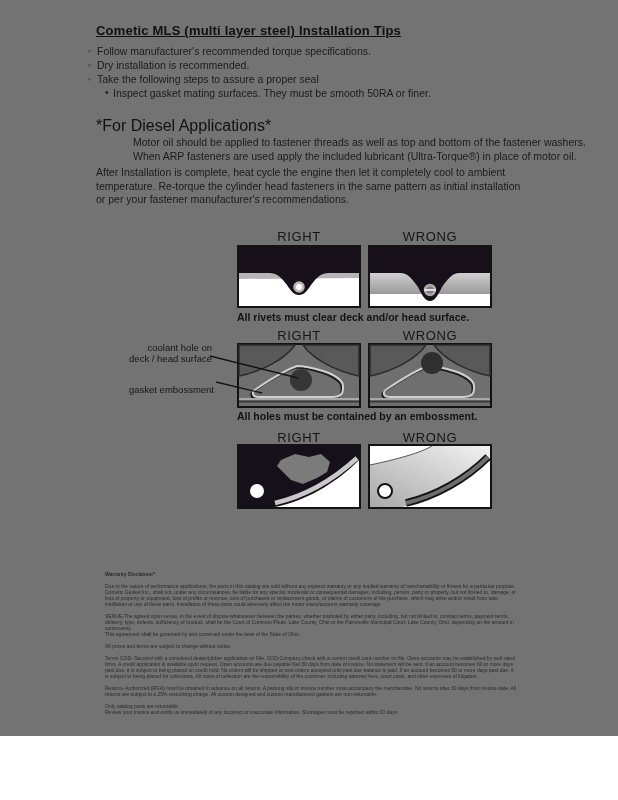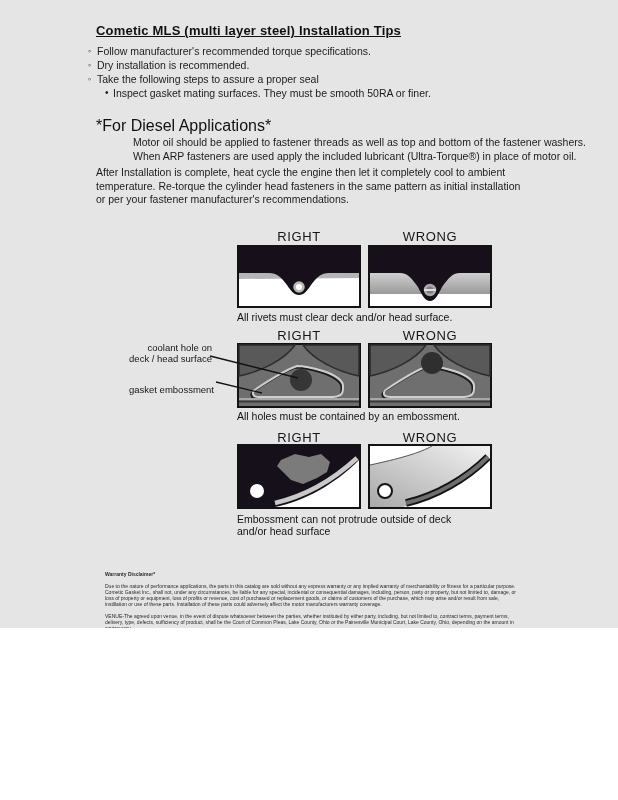--- a/index.html
+++ b/index.html
@@ -1,17 +1,17 @@
 <!DOCTYPE html>
 <html><head>
 <meta charset="utf-8">
 <style>
   html,body { margin:0; padding:0; background:#ffffff; }
   #page {
-    position:relative; width:618px; height:628px; background:#e5e5e5;
+    position:relative; width:618px; height:736px; background:#737373;
     font-family:"Liberation Sans","DejaVu Sans",sans-serif; color:#1b1b1b;
     overflow:hidden;
   }
   .abs { position:absolute; }
   .title {
     left:96px; top:23px; font-size:13px; font-weight:bold;
     text-decoration:underline; letter-spacing:0.2px; color:#111;
   }
   .bullets { left:88px; top:44px; font-size:10.5px; line-height:14px; color:#1b1b1b; }
   .bullet-row { white-space:nowrap; }
@@ -20,21 +20,21 @@
   .diesel-heading { left:96px; top:117px; font-size:16px; font-weight:normal; color:#111; }
   .para { left:96px; font-size:10.5px; line-height:13.5px; white-space:pre-line; width:480px; color:#1b1b1b; }
   .p1 { top:136px;margin-left:37px; }
   .p2 { top:166px; }
   .p3 { top:207px; }
   .dlabel {
     width:124px; text-align:center; font-size:13px; letter-spacing:0.6px;
     color:#151515; font-weight:500;
   }
   .panel { display:block; }
-  .caption { font-size:10.5px; font-weight:normal; color:#131313; white-space:pre-line; line-height:11.5px; }
+  .caption { font-size:10.5px; font-weight:bold; color:#131313; white-space:pre-line; line-height:11.5px; }
   .ann-label { font-size:9.5px; line-height:11px; text-align:right; color:#161616; white-space:pre-line; }
   .fineprint { left:105px; top:571px; width:412px; font-size:5px; line-height:6px; color:#2a2a2a; }
   .fineprint .fp-head { font-weight:bold; margin-bottom:6px; }
   .fineprint p { margin:0 0 6px 0; white-space:pre-line; }
   .docnum { left:388px; top:761px; font-size:11.5px; color:#222; letter-spacing:0.3px; }
 </style>
 </head>
 <body>
 
 <div id="page">
@@ -139,22 +139,20 @@
       </linearGradient>
     </defs>
     <rect x="1" y="1" width="122" height="63" fill="#ffffff" stroke="#131313" stroke-width="2"></rect>
     <path d="M2,21 C30,15 52,9 64,2 L122,2 L122,14 C98,39 66,57 34,63 L2,63 Z" fill="url(#band3)"></path>
     <path d="M2,21 C30,15 52,9 64,2" stroke="#555555" stroke-width="1" fill="none"></path>
     <path d="M38,59 C68,52 98,35 120,13" stroke="#141414" stroke-width="7.5" fill="none"></path>
     <path d="M38,59 C68,52 98,35 120,13" stroke="#6e6e6e" stroke-width="4" fill="none"></path>
     <circle cx="17" cy="47" r="7" fill="#ffffff" stroke="#141414" stroke-width="2"></circle>
   </svg>
 
-  <div class="abs caption" style="left:237px; top:514px;">Embossment can not protrude outside of deck
-and/or head surface</div>
 
   <div class="abs fineprint">
     <div class="fp-head">Warranty Disclaimer*</div>
     <p>Due to the nature of performance applications, the parts in this catalog are sold without any express warranty or any implied warranty of merchantability or fitness for a particular purpose.  Cometic Gasket Inc., shall not, under any circumstances, be liable for any special, incidental or consequential damages, including, person, party or property, but not limited to, damage, or loss of property or equipment, loss of profits or revenue, cost of purchased or replacement goods, or claims of customers of the purchase, which may arise and/or result from sale, instillation or use of these parts.  Installation of these parts could adversely affect the motor manufacturers warranty coverage.</p>
     <p>VENUE-The agreed upon venue, in the event of dispute whatsoever between the parties, whether instituted by either party, including, but not limited to, contract terms, payment terms, delivery, type, defects, sufficiency of product, shall be the Court of Common Pleas, Lake County, Ohio or the Painesville Municipal Court, Lake County, Ohio, depending on the amount in controversy.
 This agreement shall be governed by and construed under the laws of the State of Ohio.</p>
     <p>All prices and terms are subject to change without notice.</p>
     <p>Terms COD- Secured with a completed dealer/jobber application on File, COD-Company check with a current credit card number on file.  Open accounts may be established by well rated firms.  A credit application is available upon request.  Open accounts are due payable Net 30 days from date of invoice.  No statement will be sent.  If an account becomes 60 or more days past due, it is subject to being placed on credit hold.  No orders will be shipped or new orders accepted until past due balance is paid.  If an account becomes 90 or more days past due, it is subject to being placed for collections.  All costs of collection are the responsibility of the customer, including attorney fees, court costs, and other expenses of litigation.</p>
     <p>Returns- Authorized (RGA) must be obtained in advance on all returns.  A packing slip or invoice number must accompany the merchandise.  No returns after 30 days from invoice date.  All returns are subject to a 25% restocking charge.  All custom designed and custom manufactured gaskets are non-returnable.</p>
     <p>Only catalog parts are returnable.

